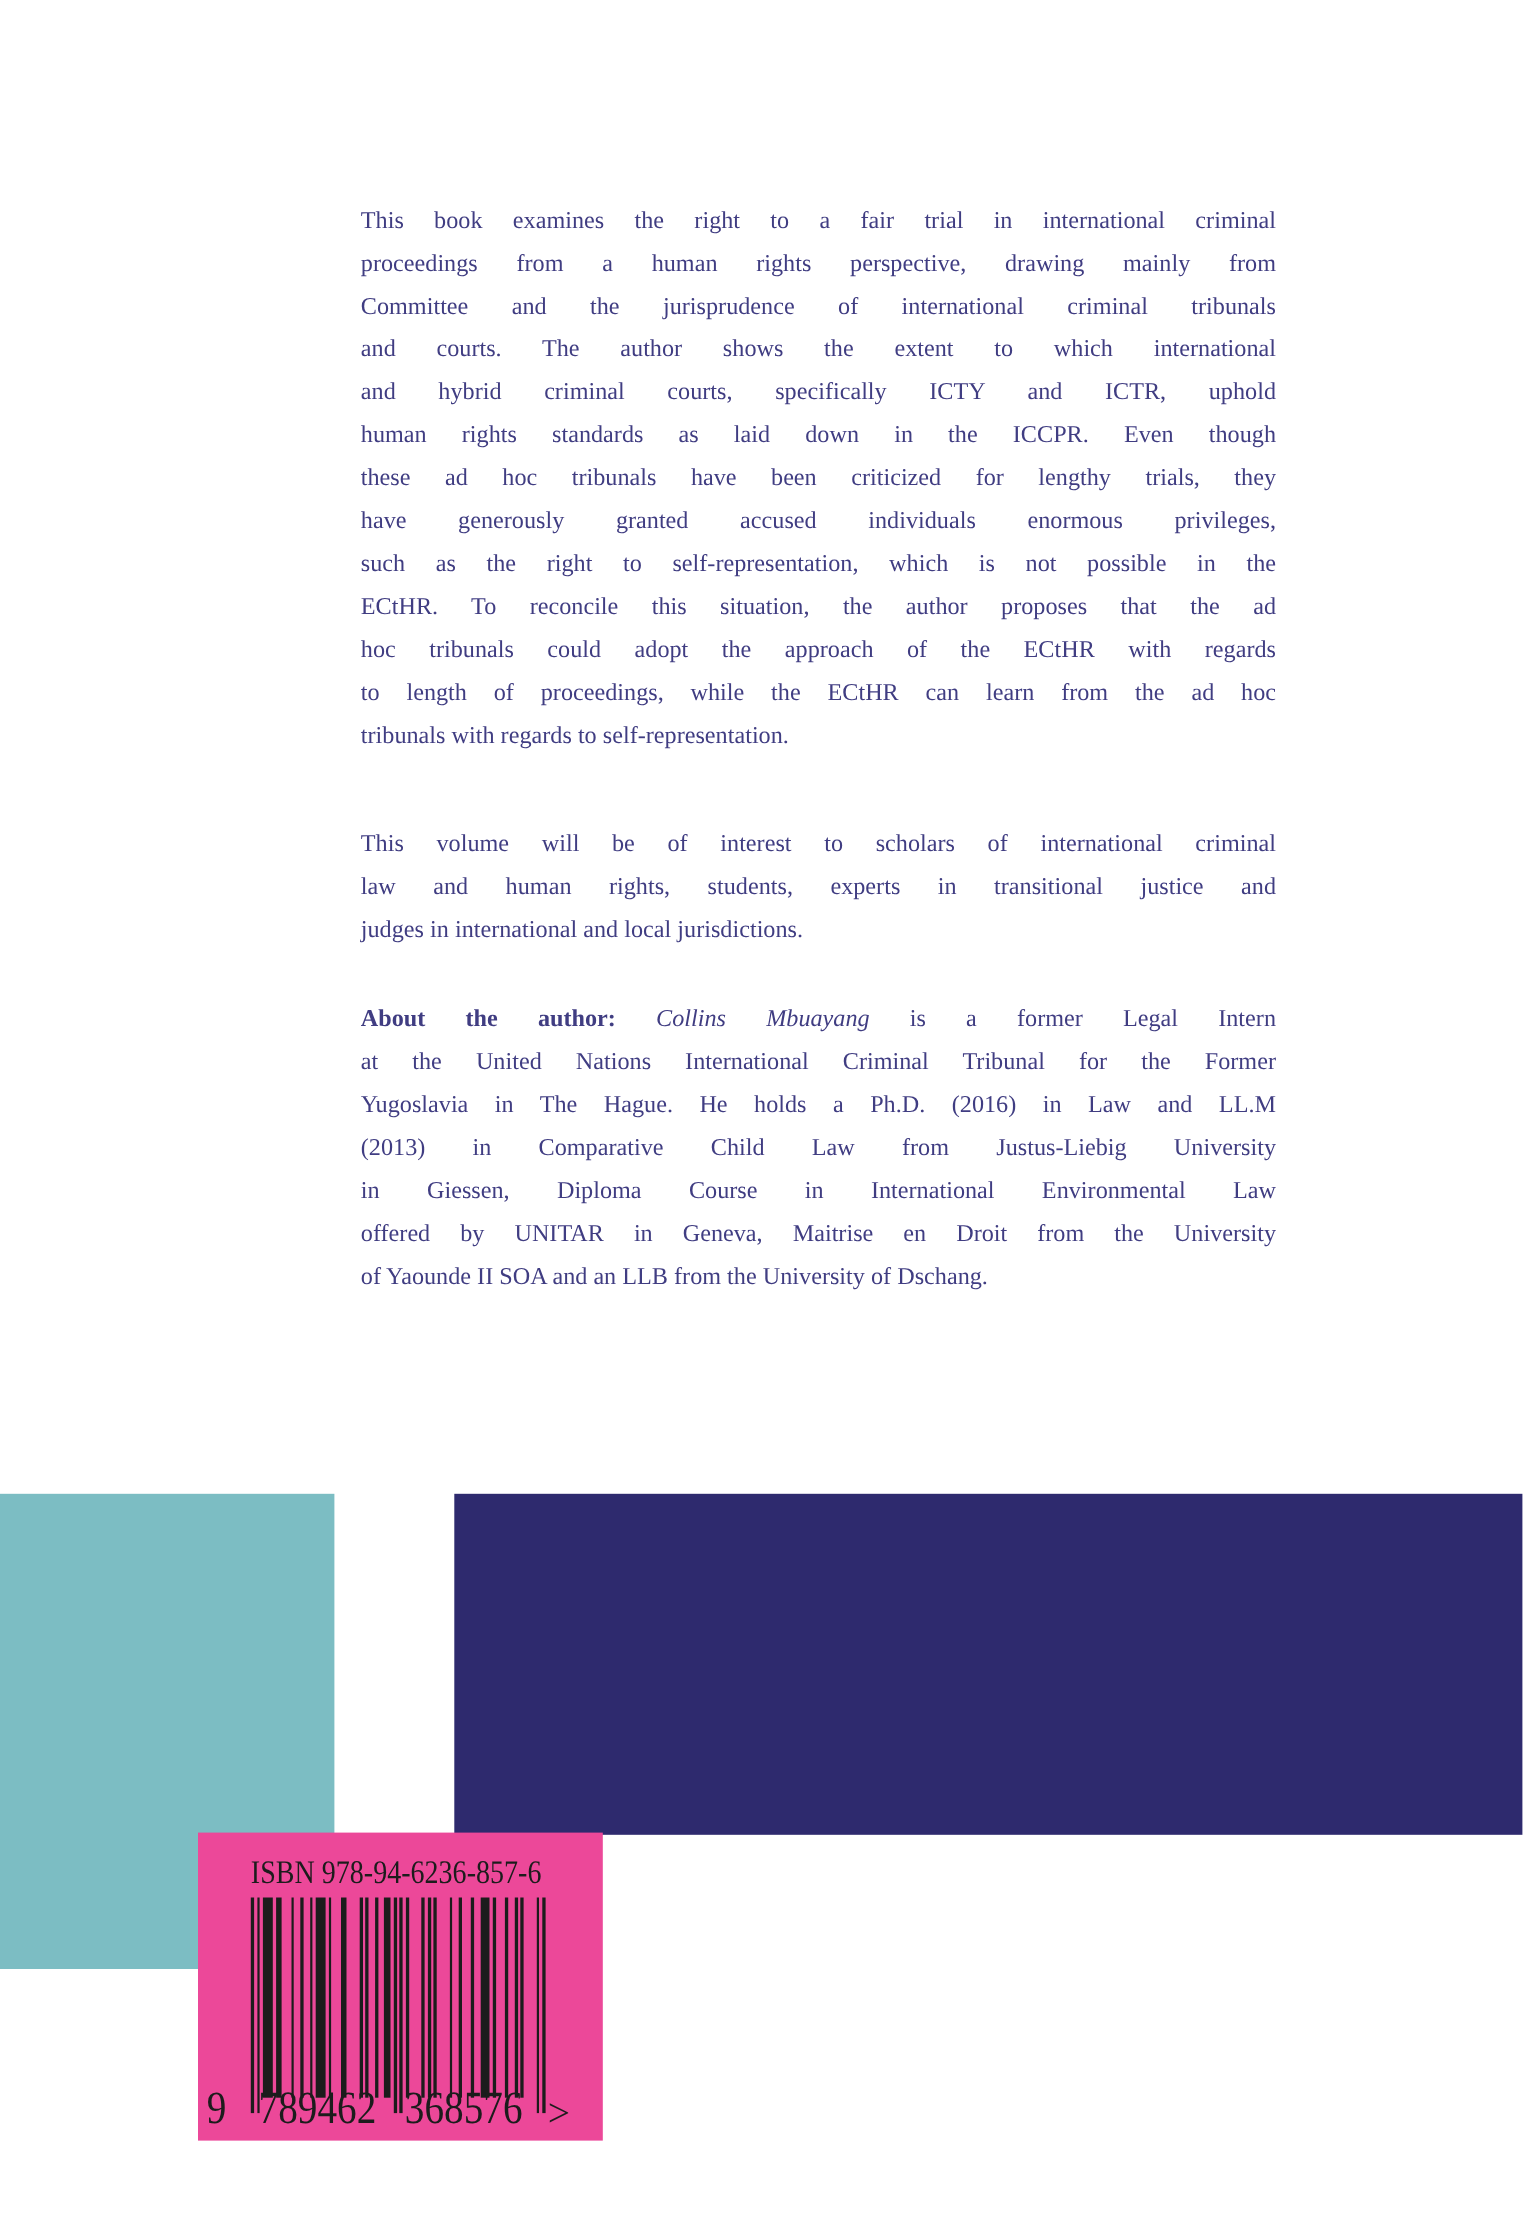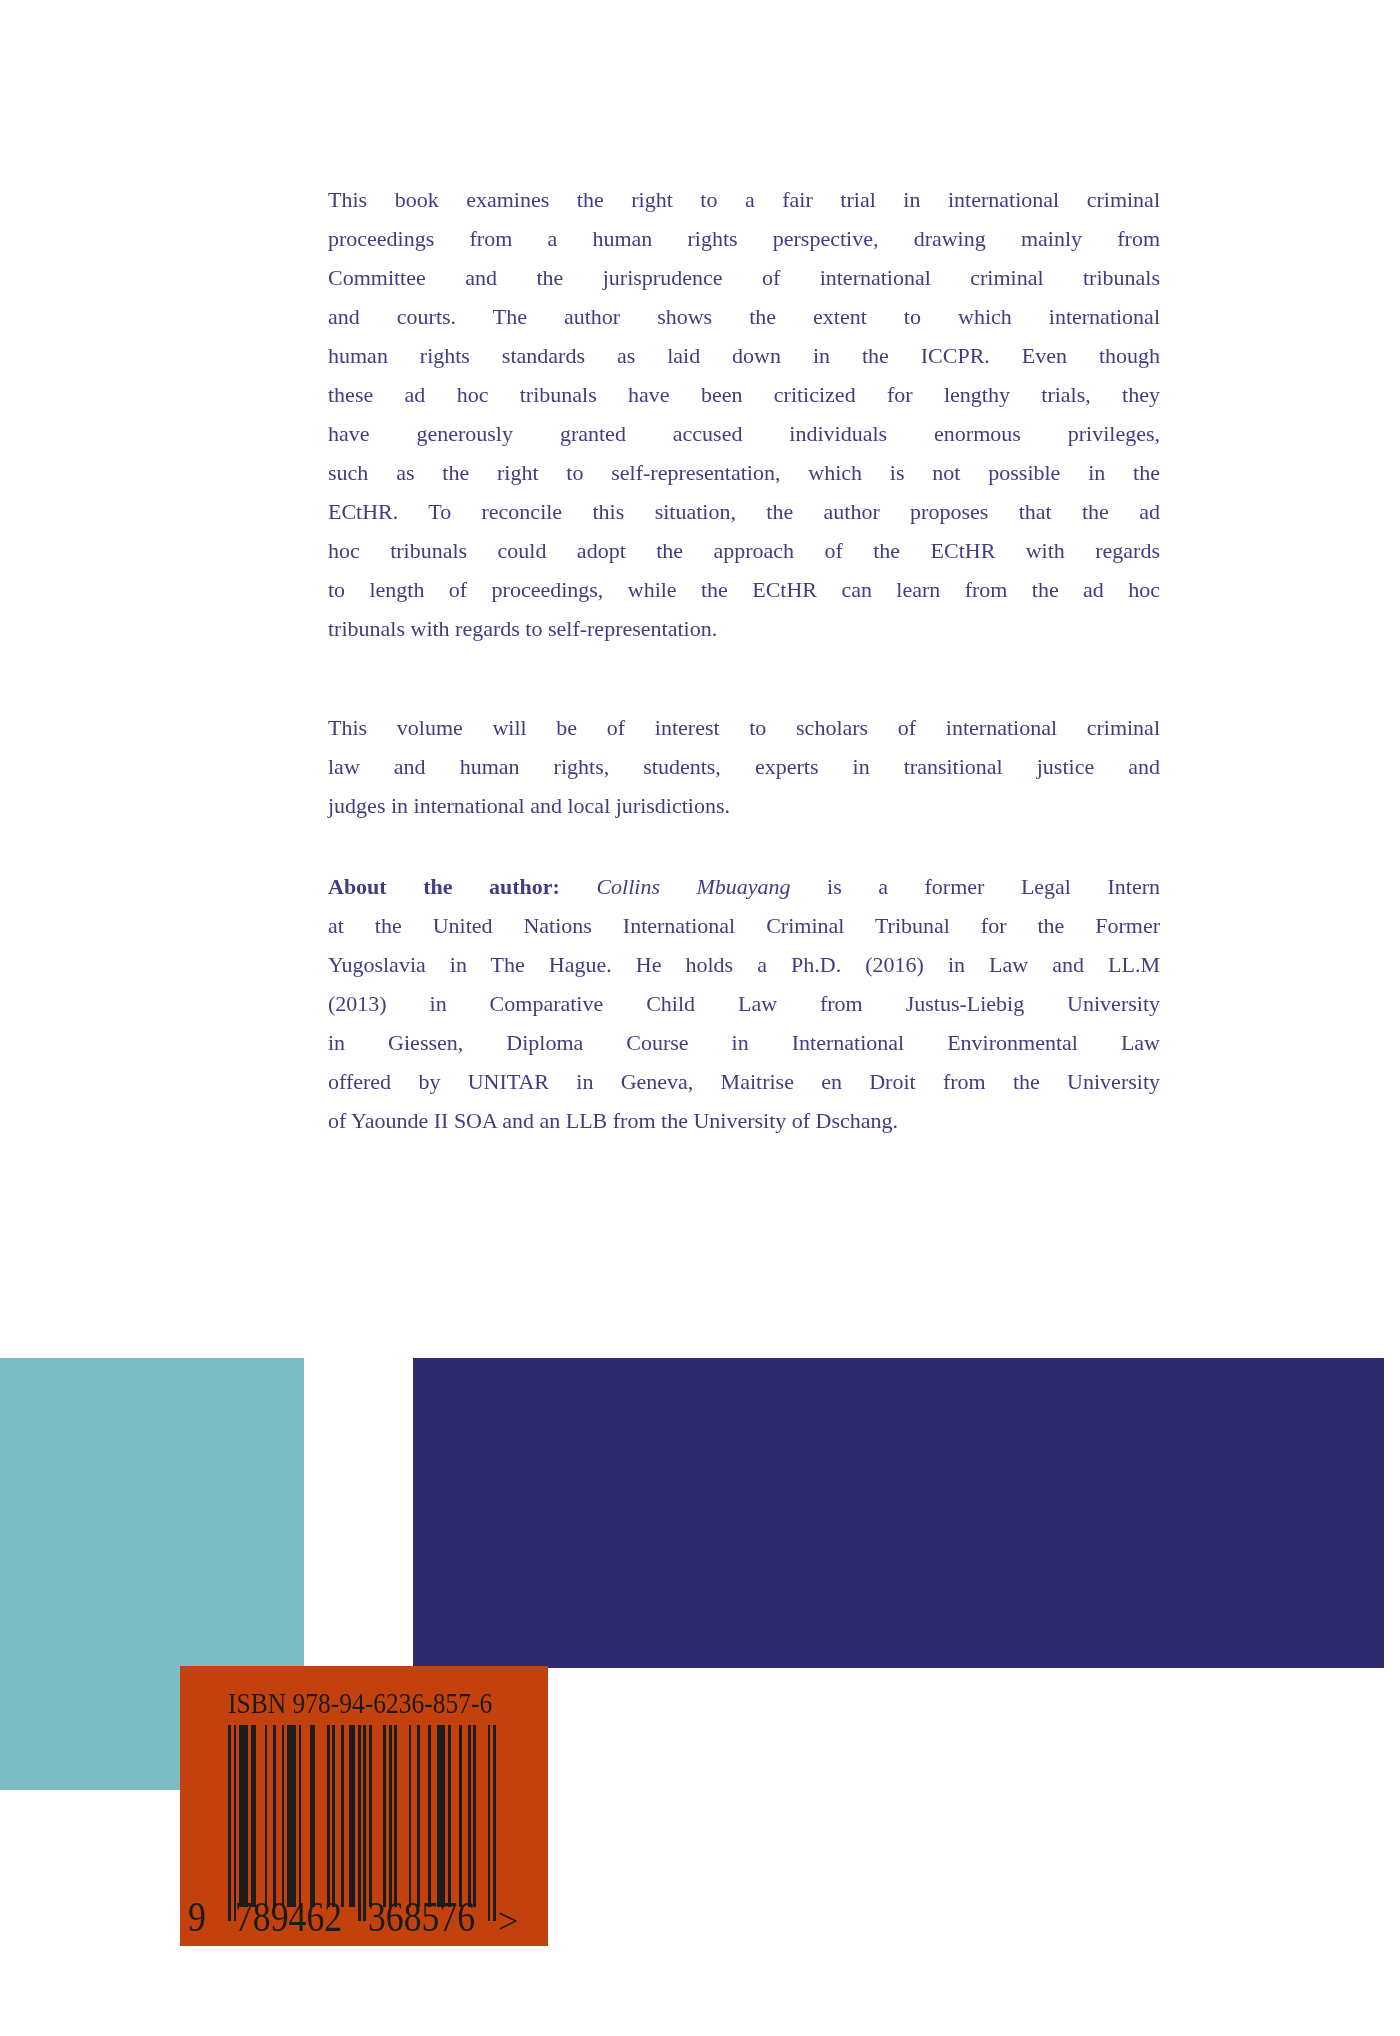--- a/index.html
+++ b/index.html
@@ -29,21 +29,21 @@
   .block-teal{
     position:absolute;left:0;top:1358px;width:304px;height:432px;
     background:var(--teal);
   }
   .block-navy{
     position:absolute;left:413px;top:1358px;width:987px;height:310px;
     background:var(--navy);
   }
   .isbn-box{
     position:absolute;left:180px;top:1666px;width:368px;height:280px;
-    background:#c2410c;
+    background:#ec4899;
   }
   .isbn-label{
     position:absolute;left:48px;top:20px;
     font-size:30px;color:var(--ink);white-space:nowrap;
     transform:scaleX(.85);transform-origin:0 0;
   }
   .barcode{
     position:absolute;left:48px;top:59px;width:268px;height:196px;
   }
   .bar{position:absolute;top:0;background:var(--ink);}
@@ -61,20 +61,21 @@
 <body>
 
 <div class="page">
 
   <section class="body-text">
     <div class="para para-synopsis">
         <div class="tline">This book examines the right to a fair trial in international criminal</div>
         <div class="tline">proceedings from a human rights perspective, drawing mainly from</div>
         <div class="tline">Committee and the jurisprudence of international criminal tribunals</div>
         <div class="tline">and courts. The author shows the extent to which international</div>
+        <div class="tline">and hybrid criminal courts, specifically ICTY and ICTR, uphold</div>
         <div class="tline">human rights standards as laid down in the ICCPR. Even though</div>
         <div class="tline">these ad hoc tribunals have been criticized for lengthy trials, they</div>
         <div class="tline">have generously granted accused individuals enormous privileges,</div>
         <div class="tline">such as the right to self-representation, which is not possible in the</div>
         <div class="tline">ECtHR. To reconcile this situation, the author proposes that the ad</div>
         <div class="tline">hoc tribunals could adopt the approach of the ECtHR with regards</div>
         <div class="tline">to length of proceedings, while the ECtHR can learn from the ad hoc</div>
         <div class="tline tline-last">tribunals with regards to self-representation.</div>
       </div>
     <div class="para para-audience">

